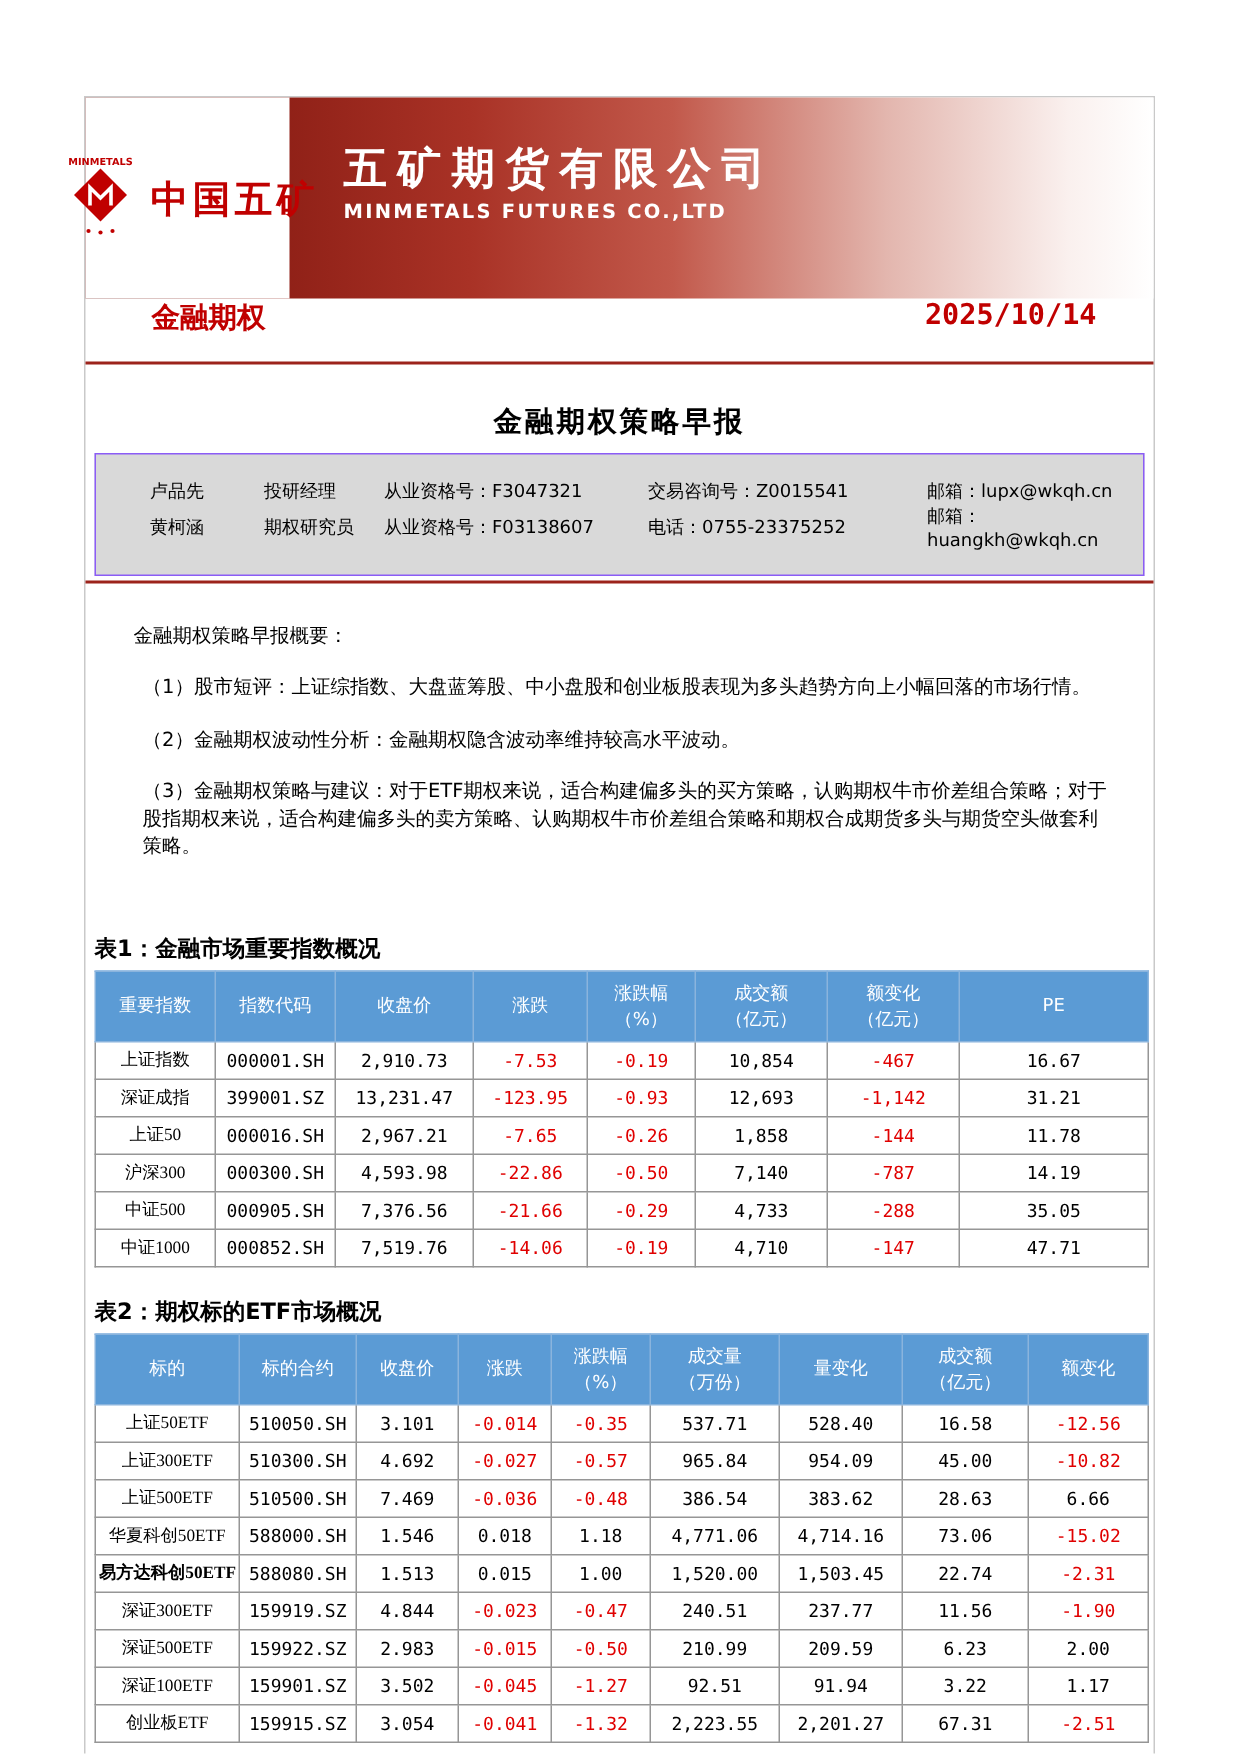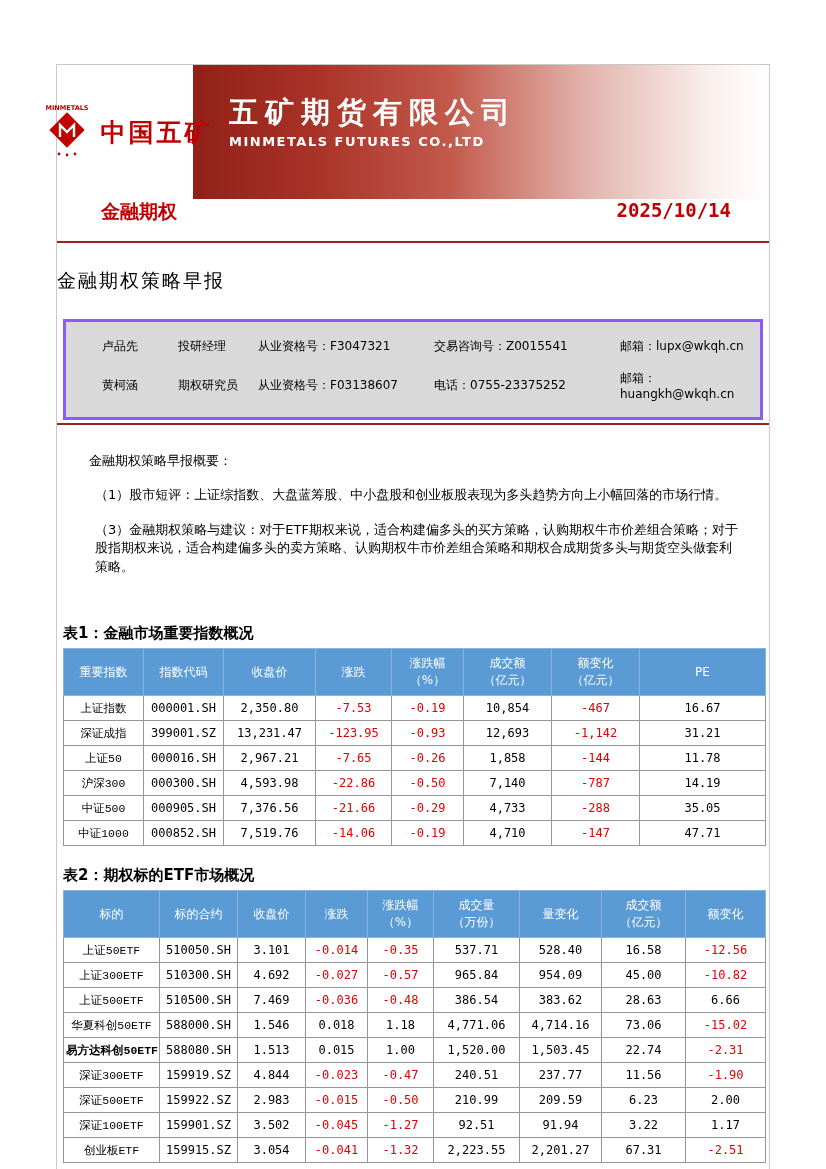--- a/index.html
+++ b/index.html
@@ -26,45 +26,45 @@
   .company-cn{font-size:29px;font-weight:bold;letter-spacing:7px;white-space:nowrap;}
   .company-en{font-size:13px;font-weight:bold;letter-spacing:1.5px;margin-top:1px;white-space:nowrap;}
   
   .subheader{
     height:42px;display:flex;justify-content:space-between;align-items:flex-start;
     padding:0 38px 0 44px;border-bottom:2px solid #9c231b;
     color:#c00000;font-weight:bold;font-size:19px;
   }
   .mono{font-family:"DejaVu Sans Mono","Liberation Mono",monospace;}
   
-  .title{font-size:19px;font-weight:normal;margin:25px 0 25px;letter-spacing:2px;}
+  .title{text-align:center;font-size:19px;font-weight:bold;margin:25px 0 8px;letter-spacing:2px;}
   
   .analyst-box{
-    margin:0 6px;background:#d9d9d9;border:3px solid #8b5cf6;
-    padding:16px 0 16px 36px;display:flex;flex-direction:column;gap:15px;font-size:12px;
+    margin:0 6px;background:#d9d9d9;border:1px solid #8b5cf6;
+    padding:16px 0 16px 36px;display:flex;flex-direction:column;font-size:12px;
   }
   .analyst-row{display:grid;grid-template-columns:76px 80px 176px 186px auto;align-items:center;}
   .red-rule{height:2px;background:#9c231b;margin:3px 0 0 0;}
   
   .summary{padding:11px 30px 12px 32px;font-size:13px;line-height:1.42;}
   .summary p{margin:16px 0;}
   .summary .pt{padding-left:6px;}
   
   .table-caption{font-weight:bold;font-size:15px;margin:20px 6px 5px 6px;}
   table{border-collapse:collapse;width:702px;margin:0 6px;table-layout:fixed;}
   th{
     background:#5b9bd5;color:#fff;font-weight:normal;font-size:12px;
     border:1px solid #8ab4dd;padding:5px 2px;white-space:pre-line;line-height:1.4;height:36px;
   }
   td{
     border:1px solid #969696;text-align:center;padding:3px 2px;font-size:12px;
     font-family:"DejaVu Sans Mono","DejaVu Sans",monospace;height:18px;
     white-space:nowrap;overflow:hidden;
   }
-  td.c-label{font-size:11.5px;font-family:Liberation Mono, monospace;}
+  td.c-label{font-size:11.5px;font-family:Liberation Serif, serif;}
   td.neg{color:#e00000;}
   td.bold{font-weight:bold;}
   
   .datasource{
     font-weight:normal;font-size:11px;margin:20px 6px 0 6px;padding:0 0 10px 2px;
     border-bottom:2px solid #9c231b;
   }
   .footer-bar{
     height:40px;margin-top:4px;
     background:linear-gradient(90deg,#8a1d15 0%,#9c2a1f 55%,#a93226 100%);
@@ -117,20 +117,21 @@
       <span>从业资格号：F03138607</span>
       <span>电话：0755-23375252</span>
       <span>邮箱：huangkh@wkqh.cn</span>
     </div>
   </div>
   <div class="red-rule"></div>
 
   <div class="summary">
     <p>金融期权策略早报概要：</p>
     <p class="pt">（1）股市短评：上证综指数、大盘蓝筹股、中小盘股和创业板股表现为多头趋势方向上小幅回落的市场行情。</p>
+    <p class="pt">（2）金融期权波动性分析：金融期权隐含波动率维持较高水平波动。</p>
     <p class="pt">（3）金融期权策略与建议：对于ETF期权来说，适合构建偏多头的买方策略，认购期权牛市价差组合策略；对于股指期权来说，适合构建偏多头的卖方策略、认购期权牛市价差组合策略和期权合成期货多头与期货空头做套利策略。</p>
   </div>
 
   <div class="table-caption">表1：金融市场重要指数概况</div>
   <table>
     <colgroup>
       <col style="width:80px">
         <col style="width:80px">
         <col style="width:92px">
         <col style="width:76px">
@@ -151,21 +152,21 @@
 （亿元）</th>
           <th>额变化
 （亿元）</th>
           <th>PE</th>
         </tr>
       </thead>
     <tbody>
         <tr>
           <td class="c-label">上证指数</td>
           <td>000001.SH</td>
-          <td>2,350.80</td>
+          <td>2,910.73</td>
           <td class="neg">-7.53</td>
           <td class="neg">-0.19</td>
           <td>10,854</td>
           <td class="neg">-467</td>
           <td>16.67</td>
         </tr>
         <tr>
           <td class="c-label">深证成指</td>
           <td>399001.SZ</td>
           <td>13,231.47</td>

